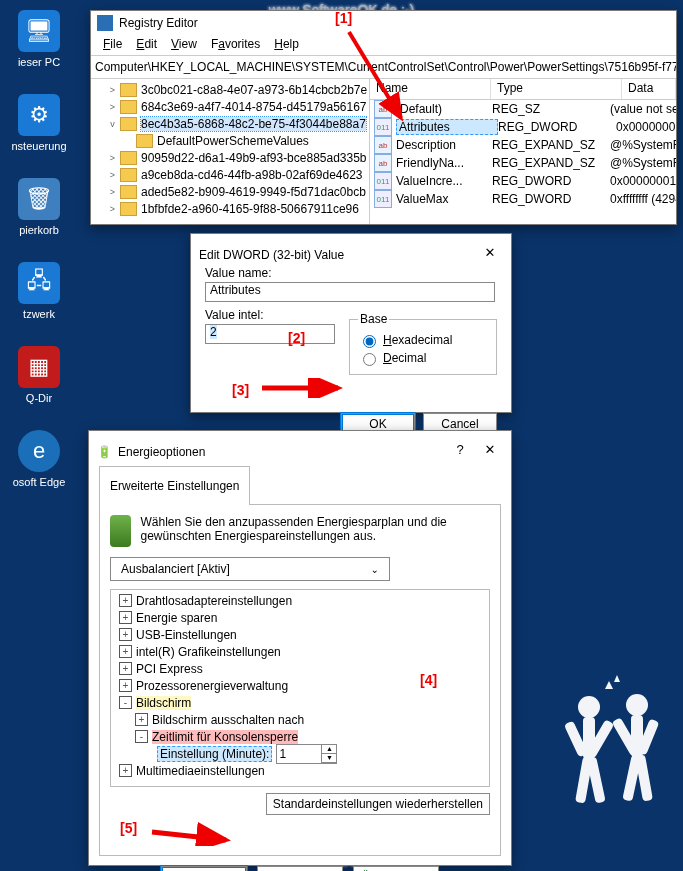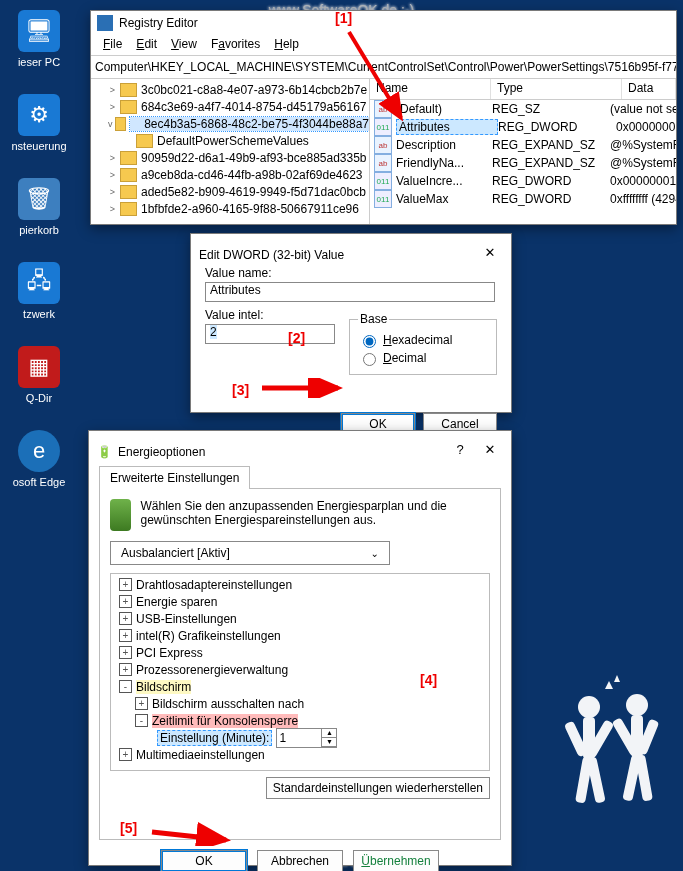--- a/index.html
+++ b/index.html
@@ -32,21 +32,21 @@
   .reg-title .icon{width:16px;height:16px;background:#2a6fb4;display:inline-block;}
   .menubar{height:20px;display:flex;gap:2px;padding:0 6px;font-size:12px;}
   .menubar span{padding:2px 6px;}
   .menubar span u{text-decoration:underline;}
   .addrbar{height:22px;border-top:1px solid #ccc;border-bottom:1px solid #ccc;display:flex;align-items:center;padding:0 4px;font-size:12px;white-space:nowrap;overflow:hidden;}
   .reg-body{display:flex;height:145px;}
   .tree{width:278px;border-right:1px solid #ccc;overflow:hidden;font-size:12px;padding-top:2px;}
   .tnode{display:flex;align-items:center;height:17px;white-space:nowrap;}
   .tnode .exp{width:11px;height:11px;margin:0 2px;display:inline-flex;align-items:center;justify-content:center;font-size:9px;color:#6a6a6a;}
   .tnode .folder{width:15px;height:12px;background:#f6c94f;border:1px solid #caa038;margin-right:4px;}
-  .tnode.sel .label{background:#d0e7ff;outline:1px dotted #3399ff;padding-left:14px;}
+  .tnode.sel .label{background:#d0e7ff;outline:1px dotted #3399ff;}
   .values{flex:1;overflow:hidden;}
   .vhead{display:flex;height:20px;border-bottom:1px solid #ccc;font-size:12px;}
   .vhead div{border-right:1px solid #e0e0e0;padding:2px 6px;}
   .vrow{display:flex;height:18px;align-items:center;font-size:12px;}
   .vrow .vicon{width:16px;height:16px;margin:0 4px;background:#e9f3ff;border:1px solid #84aee0;display:flex;align-items:center;justify-content:center;font-size:8px;color:#b33;}
   .vrow.num .vicon{color:#2a5;background:#eef;}
   .vrow.sel .vname{background:#cce8ff;border:1px dashed #3399ff;padding:0 2px;}
   .col-name{width:96px;overflow:hidden;white-space:nowrap;}
   .col-type{width:118px;overflow:hidden;white-space:nowrap;}
   .col-data{flex:1;overflow:hidden;white-space:nowrap;}
@@ -64,21 +64,21 @@
   .radio{display:flex;align-items:center;gap:4px;margin:2px 0;}
   .radio input{accent-color:#0067c0;}
   .dlg-buttons{clear:both;display:flex;justify-content:flex-end;gap:8px;padding-top:4px;}
   .btn{min-width:74px;height:22px;border:1px solid #888;background:#fdfdfd;font-size:12px;}
   .btn.focus{outline:1px solid #0078d7;box-shadow:0 0 0 1px #0078d7 inset;}
 
   
   .popt{left:88px;top:430px;width:422px;height:434px;}
   .popt .ptitle{color:#000;}
   .tabs{margin:6px 10px 0;}
-  .tab{display:inline-block;border:1px solid #bbb;border-bottom:none;padding:4px 10px;background:#fff;font-size:12px;position:relative;top:1px;}
+  .tab{display:inline-block;border:1px solid #bbb;border-bottom:none;padding:12px 10px;background:#fff;font-size:12px;position:relative;top:1px;}
   .tabpane{border:1px solid #bbb;margin:0 10px 6px;padding:10px;height:330px;}
   .desc{display:flex;gap:10px;align-items:flex-start;margin-bottom:10px;}
   .desc .battery{width:32px;height:32px;background:linear-gradient(#6fb24a,#3d7a21);border-radius:4px;}
   .plan-combo{width:258px;height:22px;border:1px solid #888;display:flex;align-items:center;justify-content:space-between;padding:0 10px;margin-bottom:8px;}
   .plan-combo .chev{font-size:10px;}
   .settings-tree{border:1px solid #bbb;height:192px;overflow:hidden;padding:2px;}
   .srow{display:flex;align-items:center;height:17px;font-size:12px;white-space:nowrap;}
   .srow .box{width:11px;height:11px;border:1px solid #555;display:flex;align-items:center;justify-content:center;font-size:10px;margin-right:4px;color:#555;background:#fff;}
   .srow.hl>span.label{background:#fef9c3;}
   .srow.hl2>span.label{background:#fbb;}

